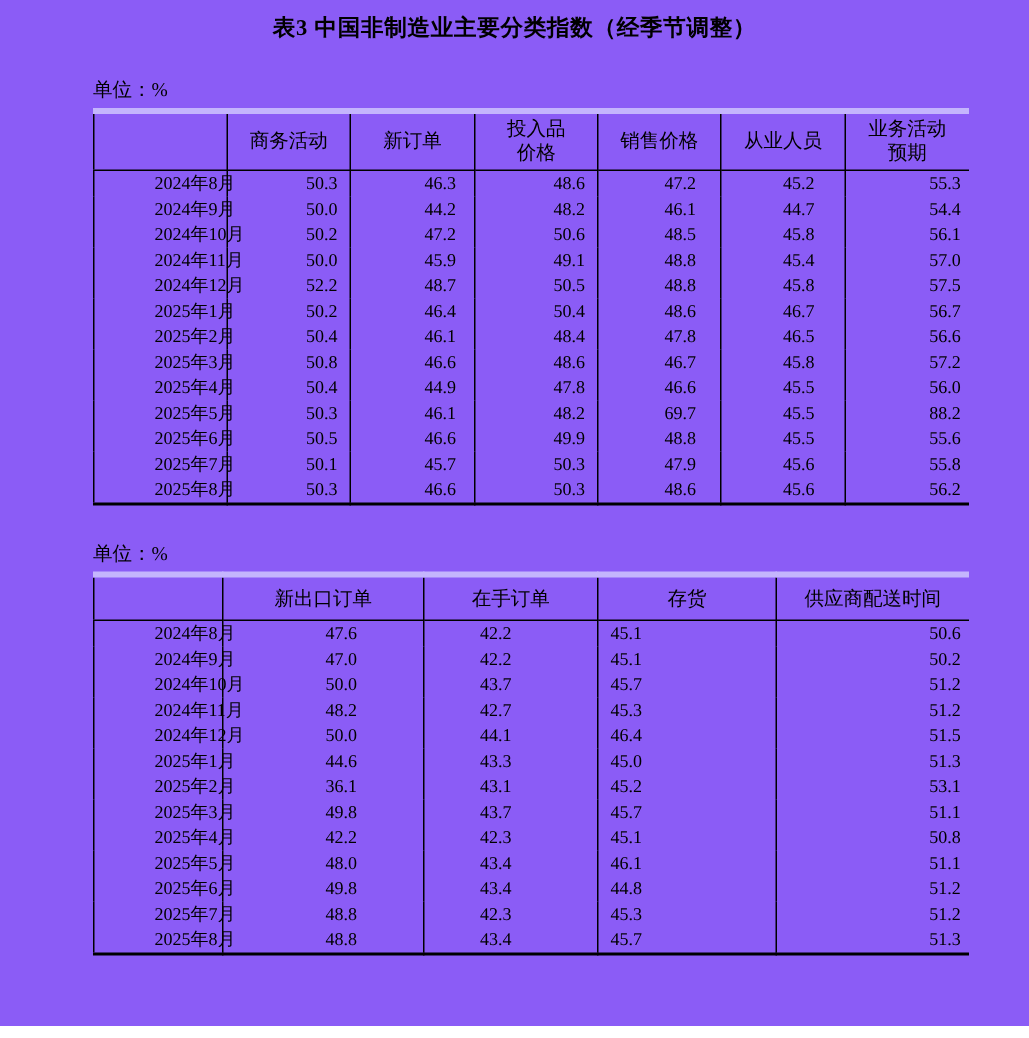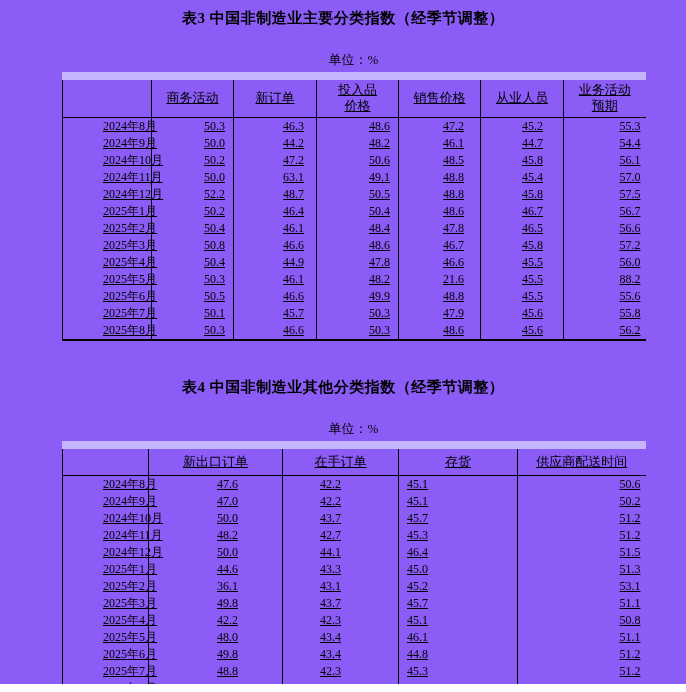--- a/index.html
+++ b/index.html
@@ -19,32 +19,31 @@
   .section-title {
     padding-top: 9px;
     text-align: center;
     font-size: 15px;
     font-weight: bold;
     letter-spacing: 0.5px;
   }
   .unit-label {
     width: 583px;
     margin: 23px 0 3px 62px;
-    text-align: center;
+    text-align: left;
     font-size: 13px;
   }
   table.stat-table {
     margin-left: 62px;
     width: 583px;
     table-layout: fixed;
     border-collapse: collapse;
-    border-top: 8px solid #c4b5fd;
+    border-top: 4px solid #c4b5fd;
     border-bottom: 2px solid #000000;
     border-left: 1px solid #000000;
-    text-decoration: underline;
   }
   table.stat-table th {
     border-right: 1px solid #000000;
     border-bottom: 1px solid #000000;
     font-weight: normal;
     font-size: 13px;
     line-height: 1.25;
     text-align: center;
     vertical-align: middle;
     white-space: pre-line;
@@ -143,21 +142,21 @@
           <td class="value-cell">50.2</td>
           <td class="value-cell">47.2</td>
           <td class="value-cell">50.6</td>
           <td class="value-cell">48.5</td>
           <td class="value-cell">45.8</td>
           <td class="value-cell">56.1</td>
         </tr>
         <tr>
           <td class="date-cell">2024年11月</td>
           <td class="value-cell">50.0</td>
-          <td class="value-cell">63.1</td>
+          <td class="value-cell">45.9</td>
           <td class="value-cell">49.1</td>
           <td class="value-cell">48.8</td>
           <td class="value-cell">45.4</td>
           <td class="value-cell">57.0</td>
         </tr>
         <tr>
           <td class="date-cell">2024年12月</td>
           <td class="value-cell">52.2</td>
           <td class="value-cell">48.7</td>
           <td class="value-cell">50.5</td>
@@ -199,21 +198,21 @@
           <td class="value-cell">47.8</td>
           <td class="value-cell">46.6</td>
           <td class="value-cell">45.5</td>
           <td class="value-cell">56.0</td>
         </tr>
         <tr>
           <td class="date-cell">2025年5月</td>
           <td class="value-cell">50.3</td>
           <td class="value-cell">46.1</td>
           <td class="value-cell">48.2</td>
-          <td class="value-cell">21.6</td>
+          <td class="value-cell">69.7</td>
           <td class="value-cell">45.5</td>
           <td class="value-cell">88.2</td>
         </tr>
         <tr>
           <td class="date-cell">2025年6月</td>
           <td class="value-cell">50.5</td>
           <td class="value-cell">46.6</td>
           <td class="value-cell">49.9</td>
           <td class="value-cell">48.8</td>
           <td class="value-cell">45.5</td>
@@ -233,21 +232,20 @@
           <td class="value-cell">50.3</td>
           <td class="value-cell">46.6</td>
           <td class="value-cell">50.3</td>
           <td class="value-cell">48.6</td>
           <td class="value-cell">45.6</td>
           <td class="value-cell">56.2</td>
         </tr>
       </tbody>
   </table>
 
-  <div class="section-title second">表4 中国非制造业其他分类指数（经季节调整）</div>
 
   <div class="unit-label">单位：%</div>
 
   <table class="stat-table" id="table4">
     <colgroup>
       <col style="width:86px">
         <col style="width:134px">
         <col style="width:116px">
       <col style="width:119px">
         <col style="width:128px">

